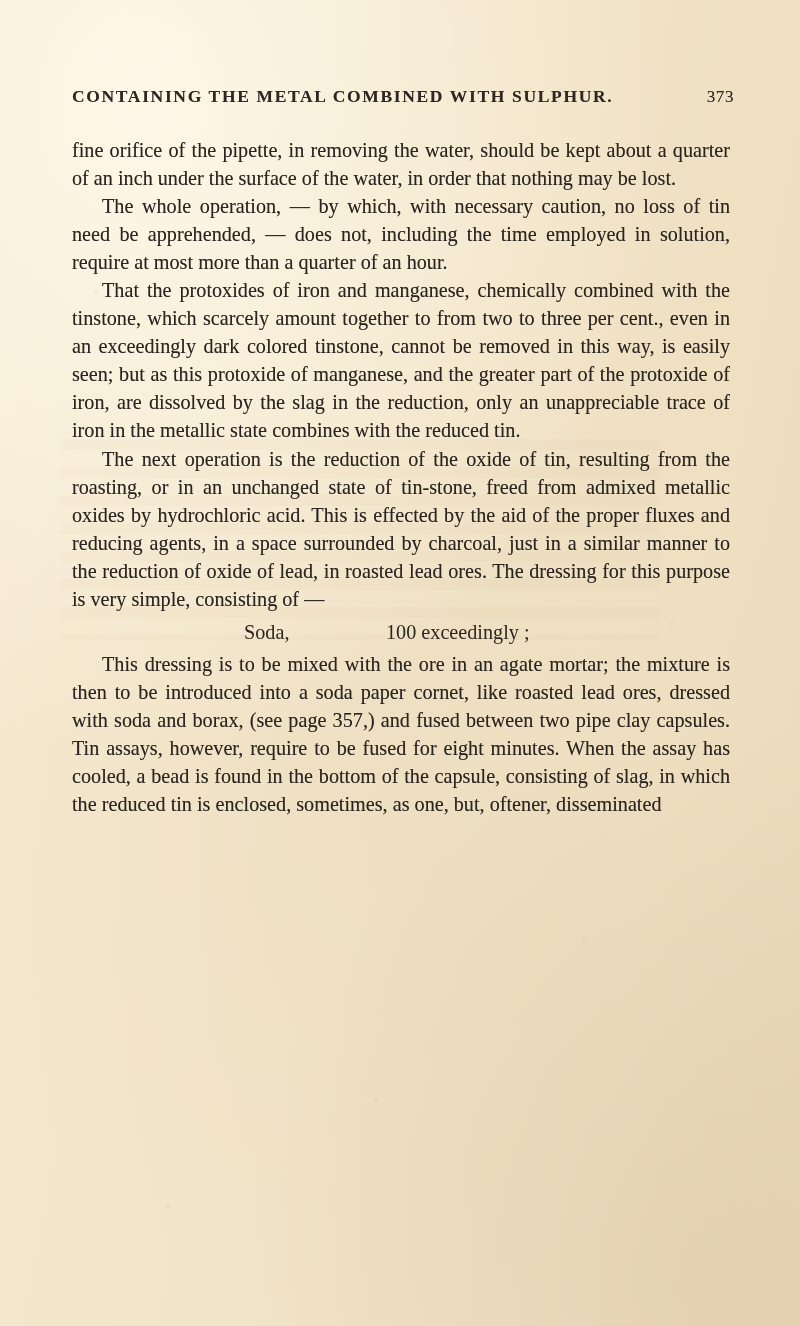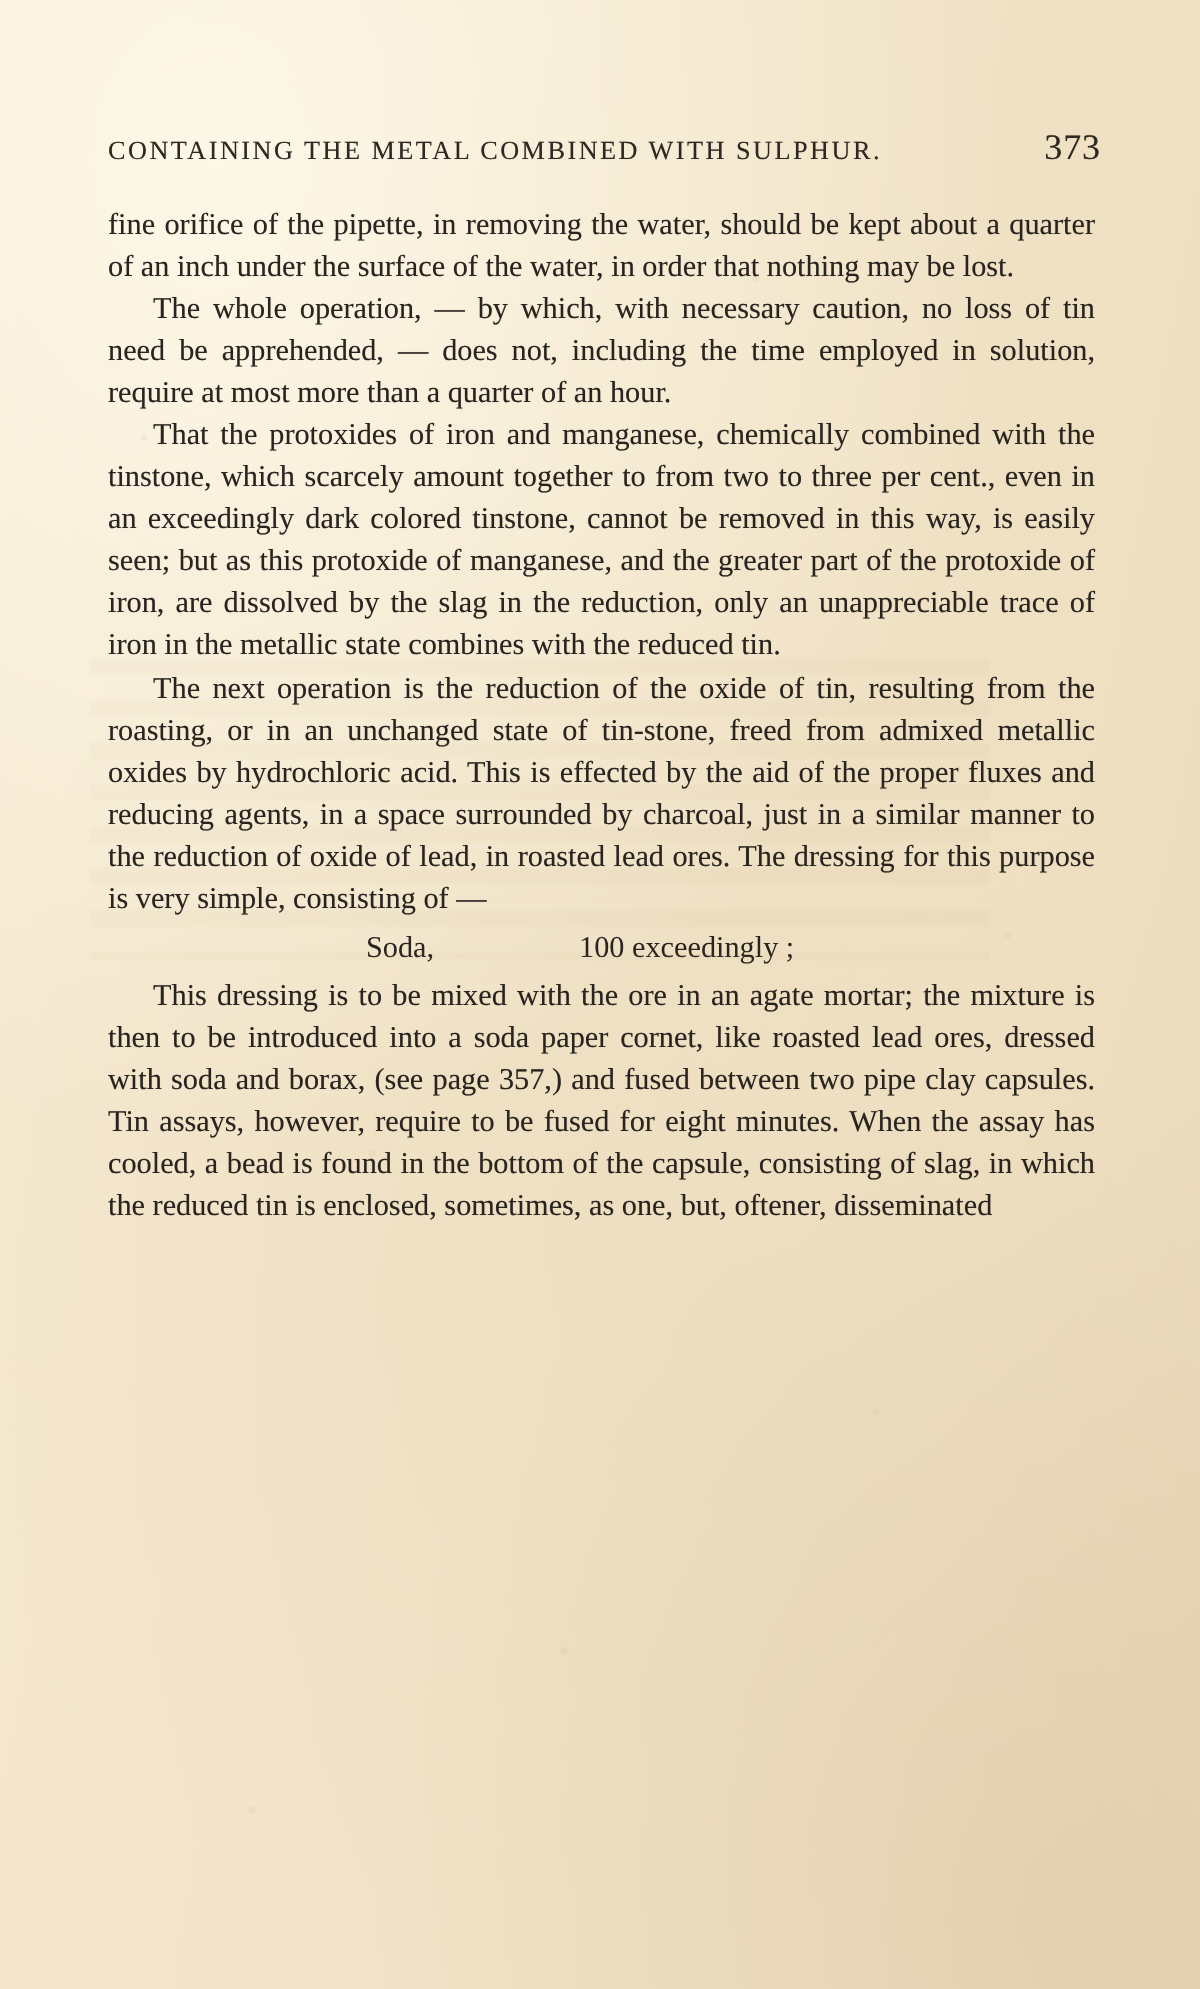--- a/index.html
+++ b/index.html
@@ -68,25 +68,26 @@
     justify-content: space-between;
     font-size: 17.5px;
     letter-spacing: 1.65px;
     color: #2e2722;
     white-space: nowrap;
   }
 
   .running-head .rh-title {
     font-variant: small-caps;
     text-transform: uppercase;
+    font-weight: bold;
   }
 
   .running-head .rh-folio {
     letter-spacing: 0.6px;
-    font-size: 24px;
+    font-size: 17px;
     padding-left: 14px;
   }
 
   .body {
     position: absolute;
     left: 72px;
     top: 136px;
     width: 658px;
     font-size: 20.2px;
     line-height: 28.05px;

